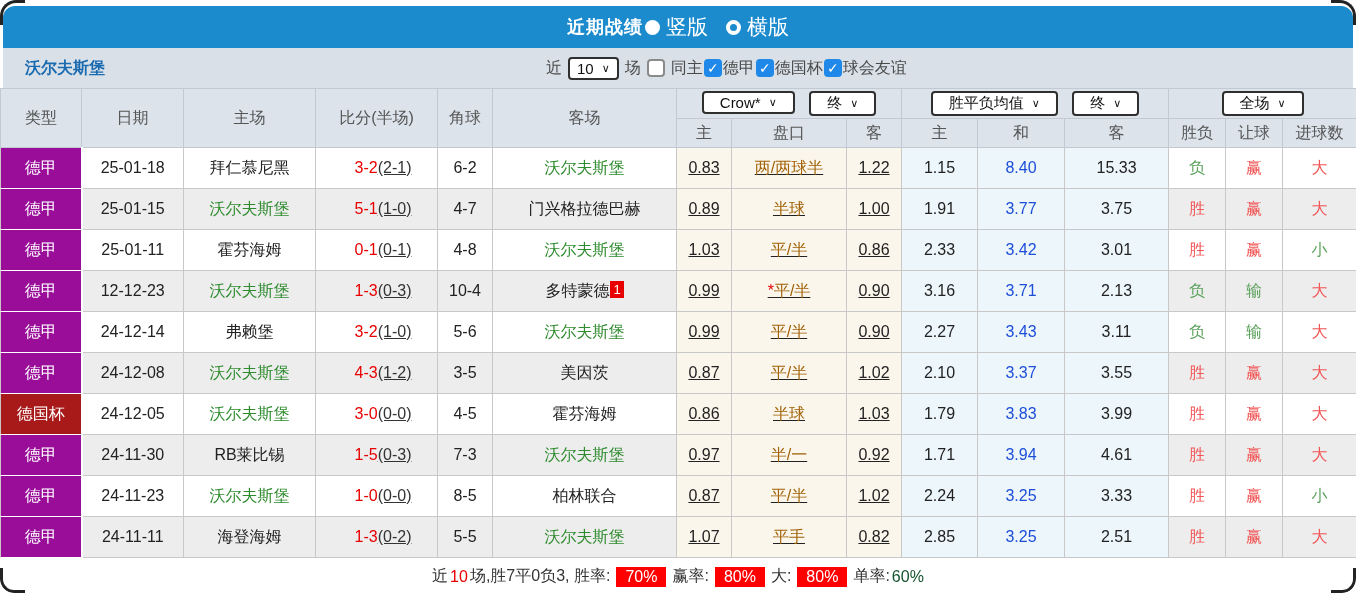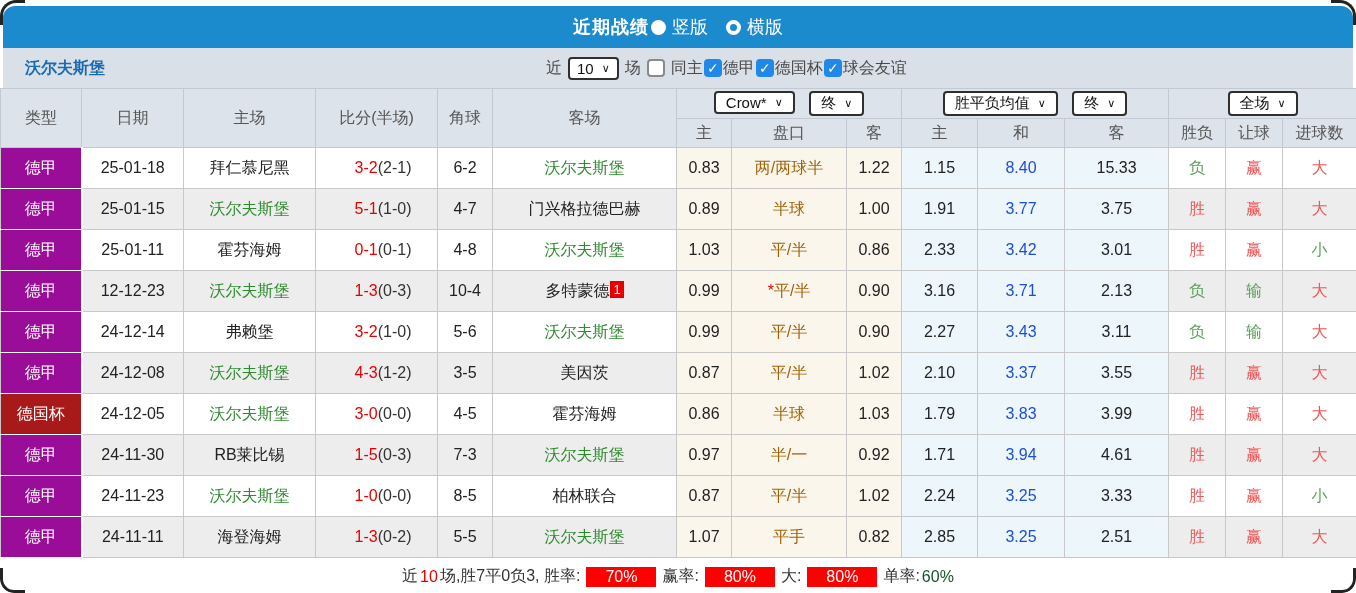--- a/index.html
+++ b/index.html
@@ -10,21 +10,21 @@
   .corner.tr{right:0;top:0;border-top-width:3px;border-right-width:3px;border-top-right-radius:16px;}
   .corner.bl{left:0;bottom:0;border-bottom-width:3px;border-left-width:3px;border-bottom-left-radius:14px;}
   .corner.br{right:0;bottom:0;border-bottom-width:3px;border-right-width:3px;border-bottom-right-radius:14px;}
 
   
   .titlebar{height:42px;margin:6px 3px 0;background:#1b8bce;border-radius:12px 12px 0 0;
     display:flex;align-items:center;justify-content:center;color:#fff;}
   .titlebar .t{font-size:18px;font-weight:bold;letter-spacing:1px;}
   .radio-solid{display:inline-block;width:15px;height:15px;border-radius:50%;background:#fff;margin:0 6px 0 2px;vertical-align:-2px;}
   .radio-ring{display:inline-block;width:7px;height:7px;border-radius:50%;border:4px solid #fff;background:#1b8bce;margin:0 6px 0 18px;vertical-align:-2px;}
-  .titlebar .rl{font-size:18px;}
+  .titlebar .rl{font-size:21px;}
 
   
   .controls{position:relative;height:40px;margin:0 3px;background:#d9e0e8;display:flex;align-items:center;}
   .teamname{margin-left:22px;font-size:16px;font-weight:bold;color:#1a6ab0;cursor:pointer;}
   .ctrl-group{position:absolute;left:543px;top:0;height:40px;display:flex;align-items:center;font-size:16px;color:#4a4a4a;}
   .mini-select{display:inline-flex;align-items:center;background:#fff;border:2px solid #2f2f2f;border-radius:4px;
     padding:1px 7px;margin:0 6px;font-size:15px;color:#111;cursor:pointer;}
   .chev{font-size:11px;margin-left:8px;color:#111;}
   .cb{display:inline-block;width:18px;height:18px;border-radius:4px;vertical-align:-4px;cursor:pointer;}
   .cb.off{background:#fff;border:2px solid #8a8a8a;box-sizing:border-box;margin:0 6px;}
@@ -32,43 +32,43 @@
 
   
   table{border-collapse:collapse;table-layout:fixed;width:1356px;font-size:16px;}
   th,td{border:1px solid #c8c8c8;padding:0;text-align:center;overflow:hidden;white-space:nowrap;}
   thead th{background:#dce3eb;color:#555;font-weight:normal;border-color:#c2c9d2;}
   thead tr.r1 th{height:29px;}
   thead tr.r2 th{height:28px;}
   tbody td{height:40px;color:#222;background:#fff;}
   tbody tr.alt td{background:#ededed;}
   
-  tbody td.g1, tbody tr.alt td.g1{background:#fbf6ec;}
+  tbody td.g1, tbody tr.alt td.g1{background:#fbf6ec;text-decoration:underline;}
   tbody td.g2, tbody tr.alt td.g2{background:#edf6fa;}
   td.league{padding:0;border-right:2px solid #fff;border-bottom:1px solid #fff;}
   td.league .pill{display:flex;width:100%;height:100%;align-items:center;justify-content:center;color:#fff;font-size:16px;}
   .purple{background:#990d99;}
   .darkred{background:#a81a1a;}
   .self{color:#2e8b2e;}
   .score{color:#e80000;margin-left:13px;}
-  .half{color:#333;}
+  .half{color:#333;text-decoration:underline;}
   .handicap{color:#a16207;}
   .star{color:#e80000;}
   .avgdraw{color:#1d4ed8;}
   td .red, td.red{color:#f25555;}
   td .green, td.green{color:#5aa05a;}
   .num-badge{display:inline-block;background:#e80000;color:#fff;font-size:13px;line-height:17px;padding:0 3px;margin-left:1px;vertical-align:2px;}
   .num-badge:empty{display:none;}
   .hdr-select{display:inline-flex;align-items:center;background:#fff;border:2px solid #2f2f2f;border-radius:4px;
-    padding:1px 10px;margin:0 5px;font-size:15px;color:#111;cursor:pointer;}
+    padding:1px 16px;margin:0 5px;font-size:15px;color:#111;cursor:pointer;}
 
   
   .footer{height:37px;display:flex;align-items:center;justify-content:center;font-size:16px;color:#333;background:#fff;}
   .footer .red-txt{color:#e80000;}
-  .footer .box{background:#fe0000;color:#fff;padding:1px 19px;margin:0 5px;}
+  .footer .box{background:#fe0000;color:#fff;padding:1px 9px;margin:0 5px;}
   .footer .blue-txt{color:#14532d;}
   .footer span{margin:0 1px;}
 </style>
 </head>
 <body>
 
 <div id="app">
   <div class="corner tl"></div>
   <div class="corner tr"></div>
   <div class="corner bl"></div>

